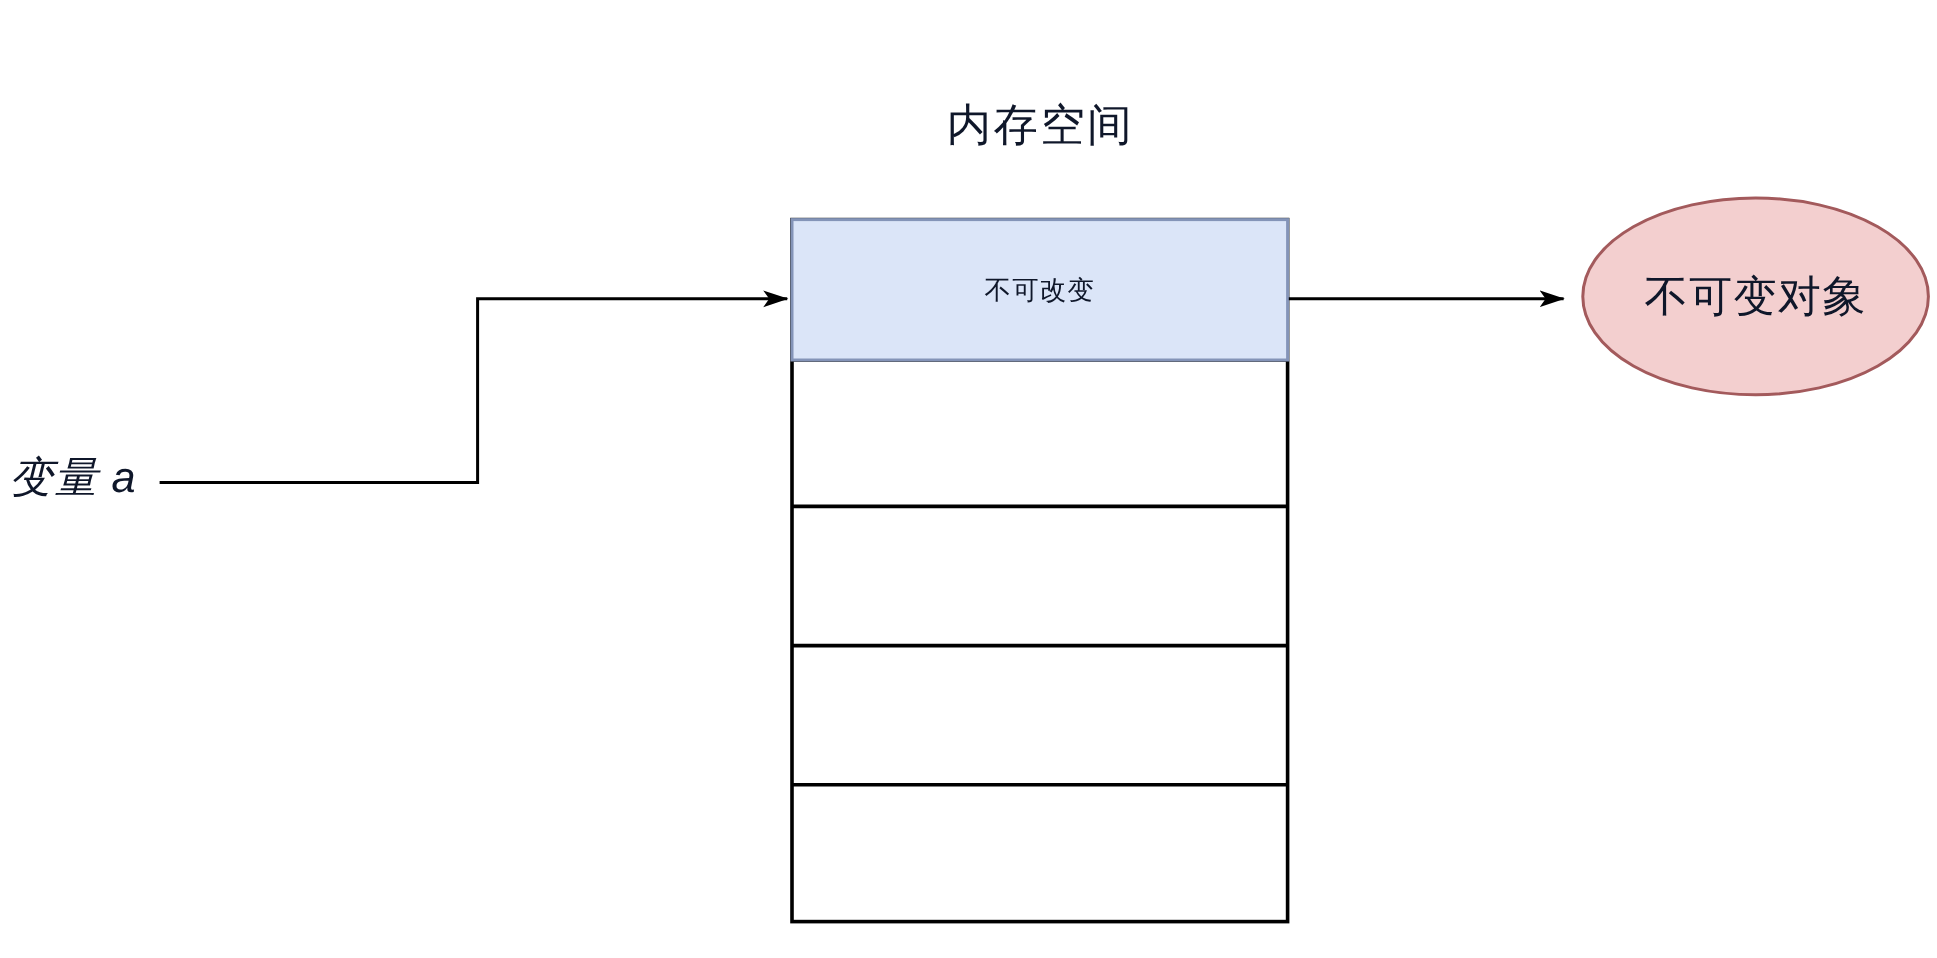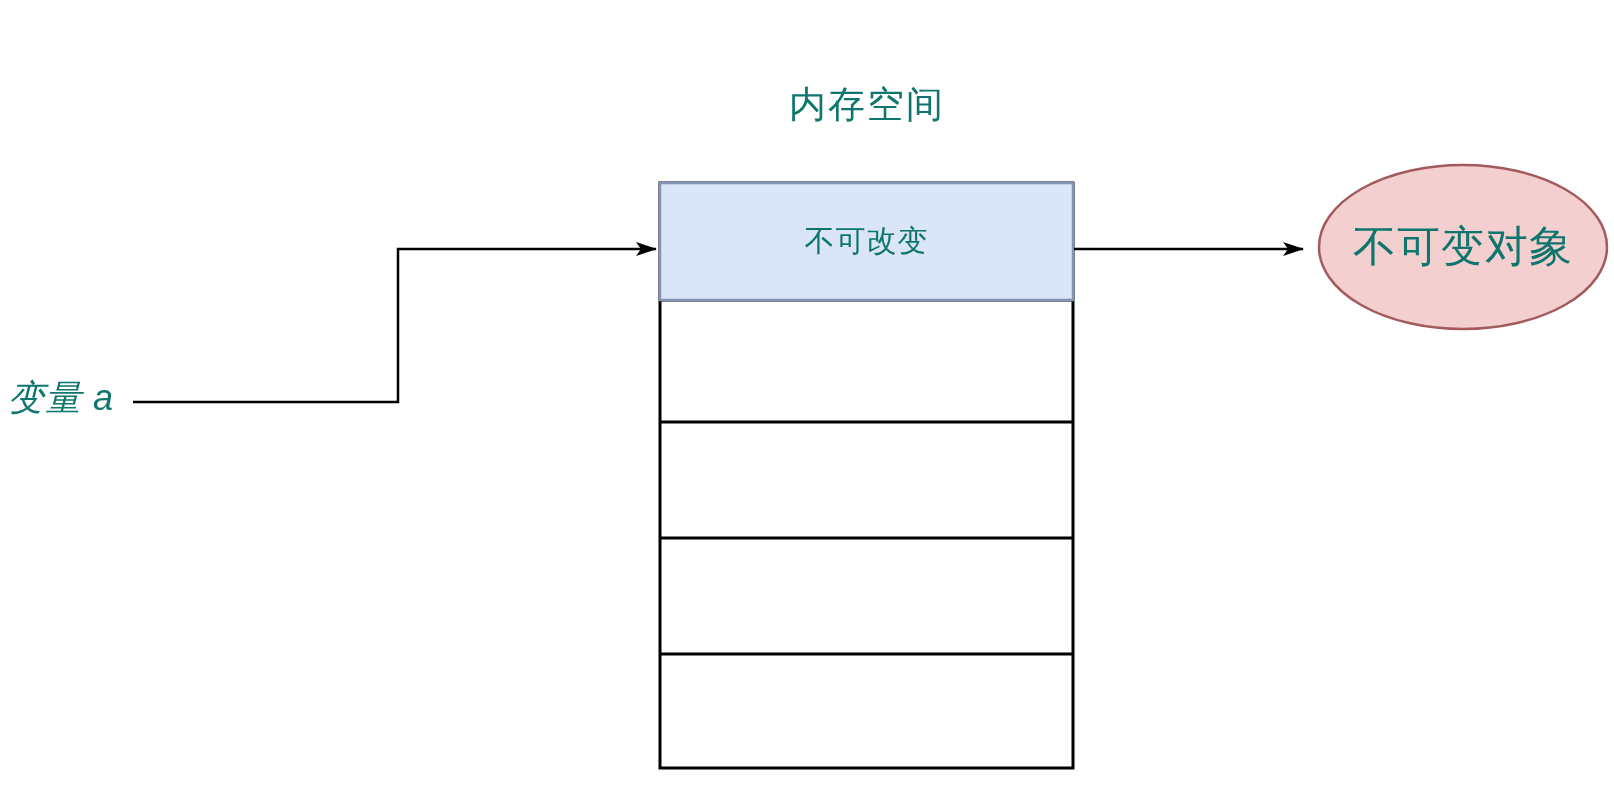--- a/index.html
+++ b/index.html
@@ -45,58 +45,58 @@
     stroke: #000000;
     stroke-width: 2.5;
   }
   .arrow-head {
     fill: #000000;
     stroke: none;
   }
   
   .label {
     position: absolute;
-    color: #0f766e;
+    color: #0f172a;
     white-space: nowrap;
   }
   .diagram-title {
     left: 647px;
     top: 80px;
     width: 440px;
     text-align: center;
     font-size: 37px;
     letter-spacing: 2px;
   }
   .cell-label {
     left: 660px;
     top: 183px;
     width: 413px;
     height: 117px;
     display: flex;
     align-items: center;
     justify-content: center;
-    font-size: 30px;
+    font-size: 22px;
     letter-spacing: 1px;
   }
   .variable-label {
     left: 8px;
     top: 374px;
     font-size: 36px;
     letter-spacing: 1px;
     font-style: italic;
   }
   .object-label {
     left: 1319px;
     top: 165px;
     width: 288px;
     height: 164px;
     display: flex;
     align-items: center;
     justify-content: center;
-    font-size: 43px;
+    font-size: 36px;
     letter-spacing: 1px;
   }
 </style>
 </head>
 <body>
 
 <div class="canvas">
 
   <svg class="shapes" viewBox="0 0 1614 798">
     <defs>

